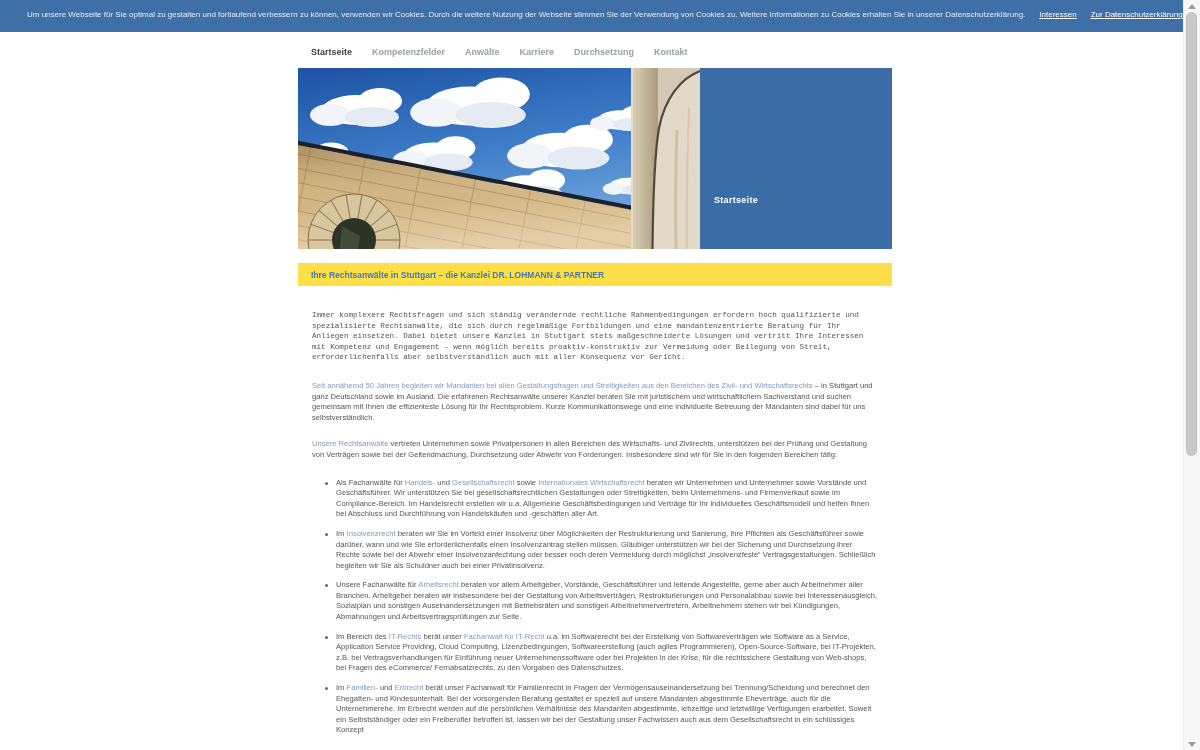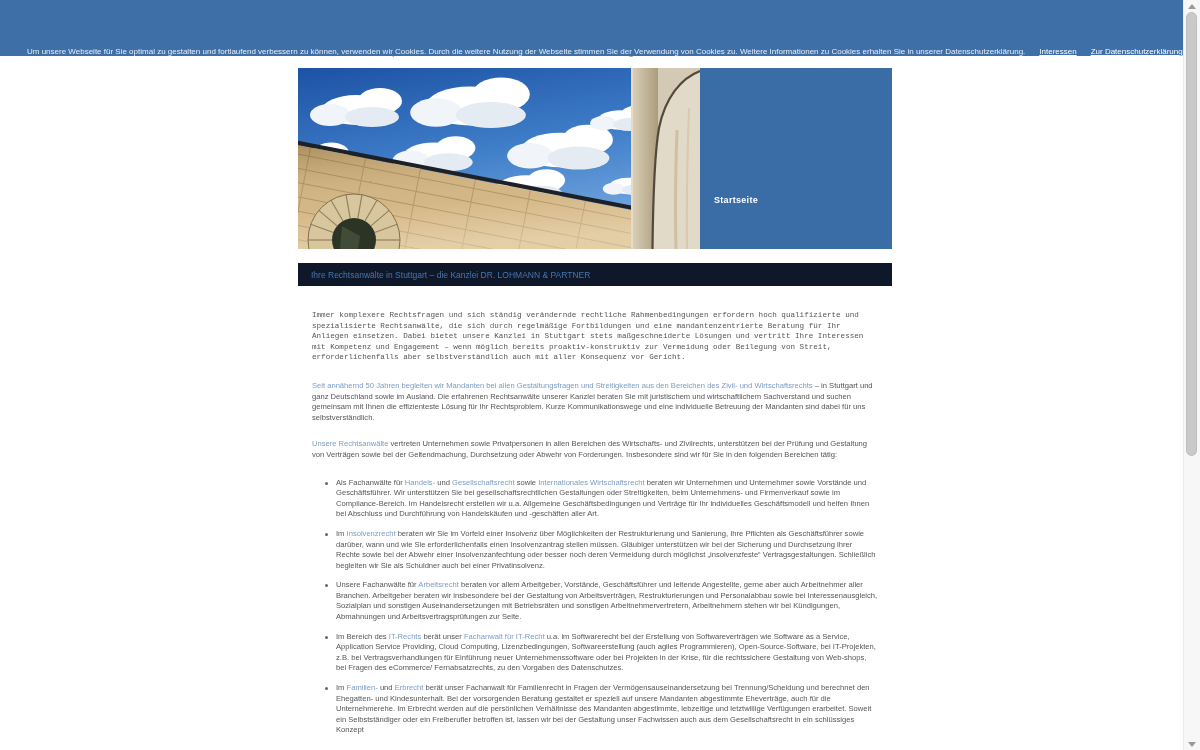--- a/index.html
+++ b/index.html
@@ -5,24 +5,24 @@
   html,body { margin:0; padding:0; }
   body {
     width:1200px; height:750px; overflow:hidden; position:relative;
     background:#ffffff;
     font-family:"Liberation Sans", sans-serif;
     -webkit-font-smoothing:antialiased;
   }
 
   
   .cookie-banner {
-    position:absolute; top:0; left:0; right:17px; height:56px;
+    position:absolute; top:0; left:0; right:17px; height:32px;
     background:#3f6fa7; color:#fff; z-index:50;
-    display:flex; align-items:flex-end;
-    padding:2px 4px 0 27px; box-sizing:border-box;
+    display:flex; align-items:flex-start;
+    padding:10px 4px 0 27px; box-sizing:border-box;
     font-size:8px; white-space:nowrap; overflow:hidden;
   }
   .cookie-banner .msg { color:#e8eef5; }
   .cookie-banner a {
     color:#ffffff; text-decoration:underline; cursor:pointer; margin-left:14px;
   }
 
   
   .scrollbar {
     position:absolute; top:0; right:0; width:17px; height:750px;
@@ -53,23 +53,23 @@
   .hero { display:flex; height:181px; }
   .hero-photo { width:402px; height:181px; display:block; }
   .hero-panel { width:192px; height:181px; background:#3a6ca6; position:relative; }
   .hero-panel .label {
     position:absolute; left:14px; top:127px;
     color:#fff; font-size:9px; font-weight:bold; letter-spacing:0.3px;
   }
 
   
   .title-bar {
-    margin-top:14px; height:23px; background:#0f172a;
+    margin-top:14px; height:23px; background:#fde047;
     display:flex; align-items:center; padding-left:13px;
-    font-size:8.5px; font-weight:normal; color:#4478ad;
+    font-size:8.5px; font-weight:bold; color:#4478ad;
   }
   .content { padding:0 14px; font-size:7.6px; line-height:10.6px; color:#555; }
   .content p { margin:0; }
   .content .p1 { margin-top:24px;font-family:Liberation Mono, monospace; }
   .content h2 {
     font-size:8px; line-height:10px; font-weight:bold; color:#4478ad; margin:0;
   }
   .content .h2a { margin-top:17px; }
   .content .h2b { margin-top:21px; }
   .content .p2 { margin-top:18px; }

